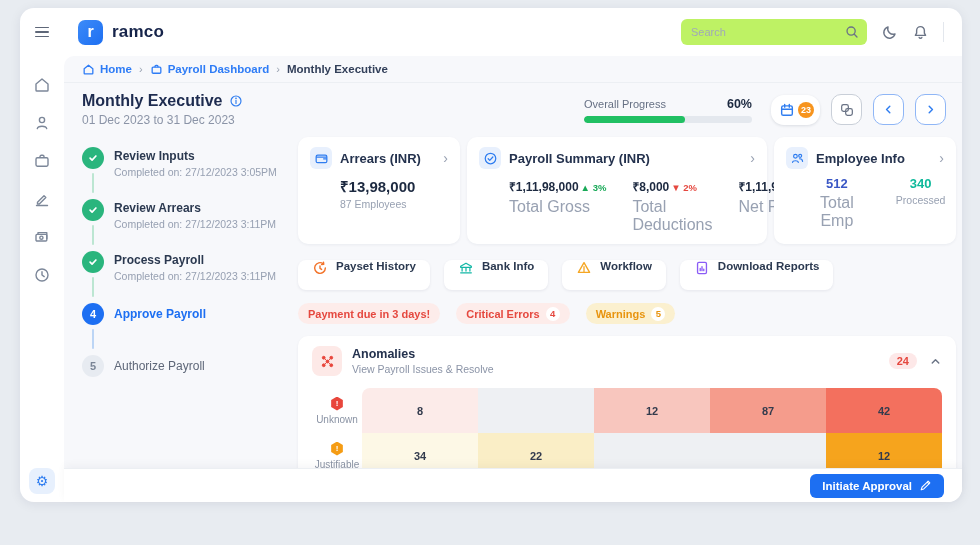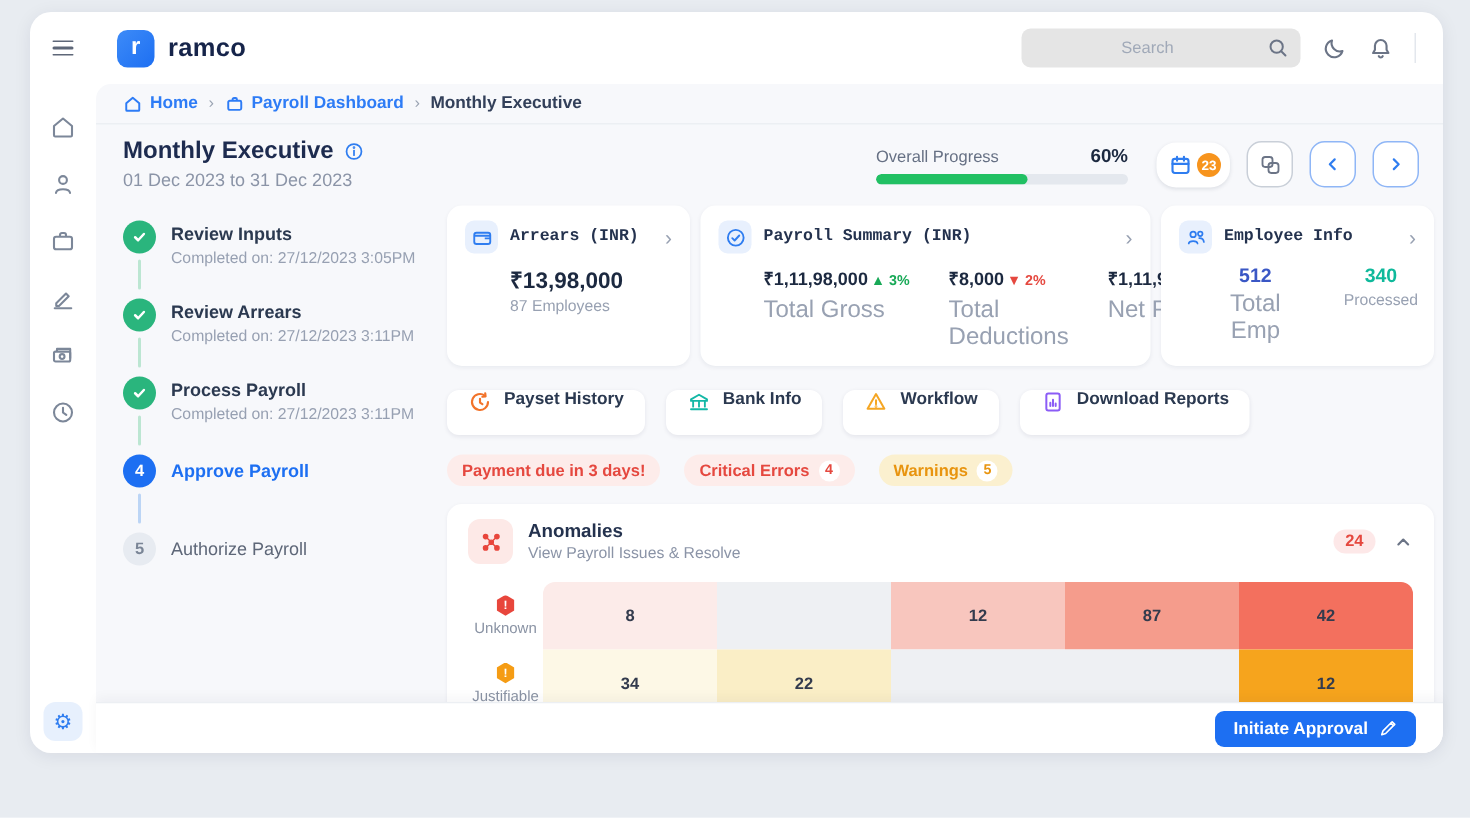--- a/index.html
+++ b/index.html
@@ -9,21 +9,21 @@
 
   
   .topbar { position:absolute; left:0; top:0; right:0; height:48px; display:flex; align-items:center; }
   .hamburger { width:44px; display:flex; flex-direction:column; gap:3px; align-items:center; cursor:pointer; }
   .hamburger span { display:block; width:14px; height:1.6px; background:#5E6778; border-radius:2px; }
   .brand { display:flex; align-items:center; gap:9px; margin-left:14px; }
   .logo { width:25px; height:25px; border-radius:7px; background:linear-gradient(135deg,#3D8BF8,#1D6FF2); color:#fff; font-weight:bold; font-size:16px; display:flex; align-items:center; justify-content:center; }
   .brand-name { font-size:17px; font-weight:bold; color:#16244A; letter-spacing:.2px; }
   .topbar-right { margin-left:auto; display:flex; align-items:center; gap:14px; margin-right:18px; }
   .search { position:relative; }
-  .search input { width:186px; height:26px; background:#e5e5e5; border:none; border-radius:6px; padding:0 28px 0 10px; font-size:11px; color:#3A4459; outline:none; font-family:inherit;text-align:center; }
+  .search input { width:186px; height:26px; background:#bef264; border:none; border-radius:6px; padding:0 28px 0 10px; font-size:11px; color:#3A4459; outline:none; font-family:inherit; }
   .search input::placeholder { color:#A0A9B8; }
   .search .mag { position:absolute; right:7px; top:5px; }
   .icon-btn { background:none; border:none; cursor:pointer; display:flex; align-items:center; }
   .tb-divider { width:1px; height:20px; background:#E3E7ED; }
 
   
   .sidebar { position:absolute; left:0; top:48px; width:44px; bottom:0; display:flex; flex-direction:column; align-items:center; padding-top:20px; gap:20px; }
   .side-ic { cursor:pointer; display:flex; }
   .settings-btn { position:absolute; left:9px; bottom:8px; width:26px; height:26px; border-radius:8px; background:#E7F0FD; color:#2F7DF0; font-size:14px; display:flex; align-items:center; justify-content:center; cursor:pointer; }
 
@@ -67,21 +67,21 @@
   .tlabel.active { color:#1D6FF2; padding-top:4px; }
   .tlabel.pending { color:#5E6778; font-weight:normal; padding-top:4px; }
   .tsub { font-size:10.5px; color:#97A0B2; margin-top:3px; }
 
   
   .right-col { flex:1; min-width:0; }
   .cards-row { display:flex; gap:7px; }
   .card { background:#fff; border-radius:10px; padding:10px 12px; box-shadow:0 1px 3px rgba(20,30,60,.06); }
   .card-head { display:flex; align-items:center; gap:8px; }
   .icon-sq { width:22px; height:22px; border-radius:6px; background:#E8F0FD; display:flex; align-items:center; justify-content:center; flex:none; }
-  .card-title { font-size:11px; font-weight:bold; color:#24324E; white-space:nowrap;font-family:Liberation Mono, monospace; }
+  .card-title { font-size:13px; font-weight:bold; color:#24324E; white-space:nowrap; }
   .card-chev { margin-left:auto; color:#98A1B2; font-size:14px; line-height:1; cursor:pointer; }
   .card-arrears { width:162px; flex:none; }
   .card-summary { flex:1; min-width:0; }
   .card-emp { width:182px; flex:none; }
   .big-val { font-size:15px; font-weight:bold; color:#1C2940; margin:7px 0 2px 30px; }
   .small-sub { font-size:10.5px; color:#98A1B2; margin-left:30px; }
   .stats-row { display:flex; margin:8px 0 0 30px; gap:26px; }
   .stat .sv { font-size:12px; font-weight:bold; color:#1C2940; white-space:nowrap; }
   .delta { font-size:9.5px; font-weight:bold; margin-left:2px; }
   .up { color:#18A957; } .down { color:#E5483F; }

